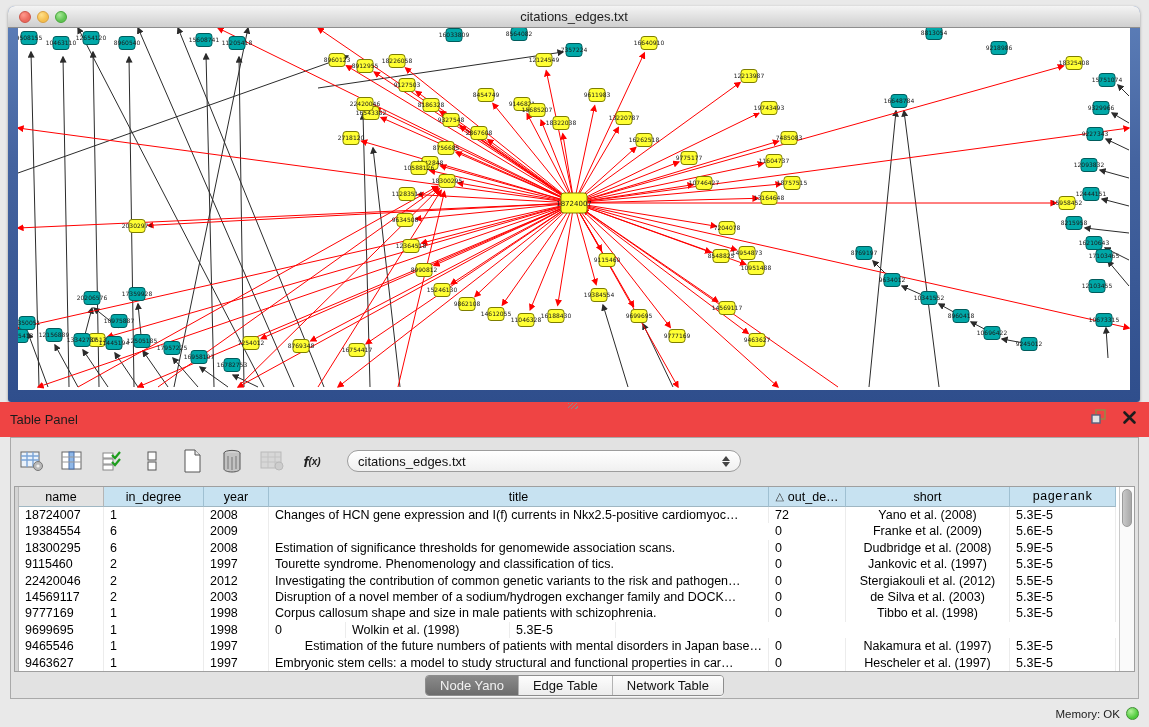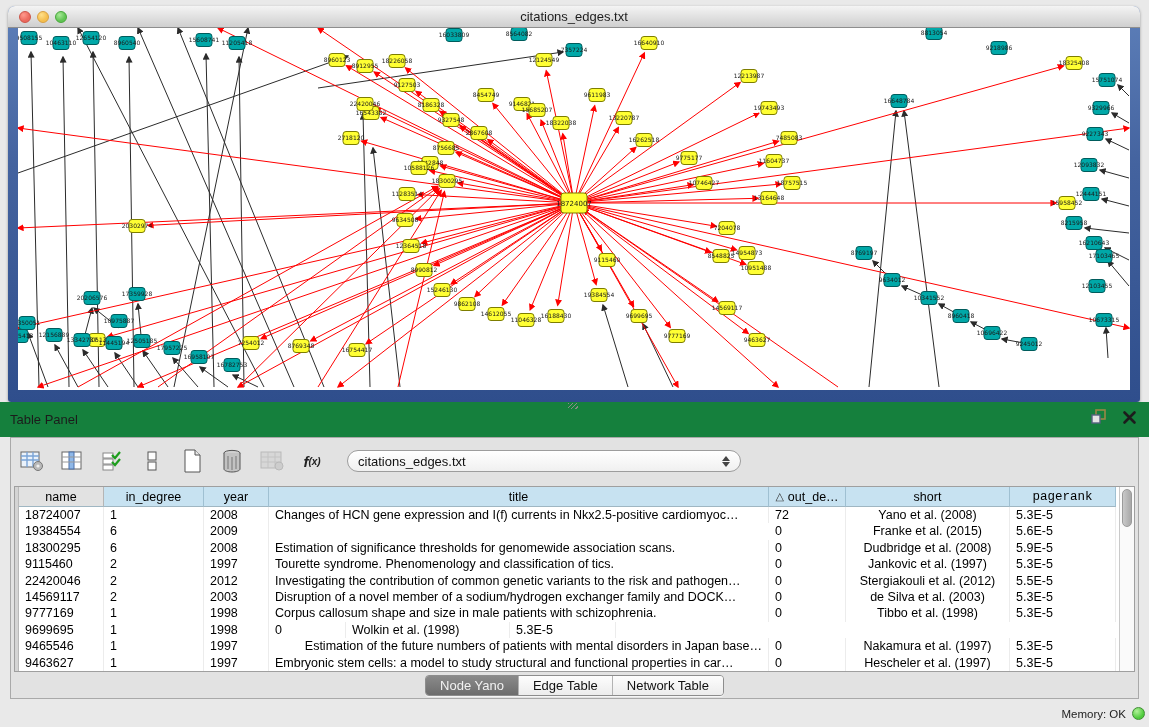--- a/index.html
+++ b/index.html
@@ -19,21 +19,21 @@
   .light { width:12px; height:12px; border-radius:50%; }
   .light.red { background:radial-gradient(circle at 35% 30%,#ff9a8d,#ec6a5e 60%); border:1px solid #ce5347; }
   .light.yellow { background:radial-gradient(circle at 35% 30%,#ffe08a,#f5bf4f 60%); border:1px solid #d8a040; }
   .light.green { background:radial-gradient(circle at 35% 30%,#a8e998,#61c454 60%); border:1px solid #47a73a; }
   .win-title { flex:1; text-align:center; font-size:13px; color:#1d1d1d; }
   .graph-canvas { position:absolute; left:10px; right:10px; top:22px; bottom:12px;
     background:#ffffff; overflow:hidden; }
   .graph-canvas svg { display:block; }
 
   
-  .divider { position:absolute; left:0; top:402px; width:1149px; height:35px; background:#15803d; }
+  .divider { position:absolute; left:0; top:402px; width:1149px; height:35px; background:#ef4444; }
   .divider .grip { position:absolute; left:568px; top:1px; width:10px; height:6px;
     background:repeating-linear-gradient(135deg,#8a8a8a 0 1px,transparent 1px 3px); }
   .panel-title { position:absolute; left:10px; top:10px; font-size:13px; color:#1c1c1c; }
   .divider-icons { position:absolute; right:12px; top:7px; display:flex; gap:14px; align-items:center; }
 
   
   .tpanel { position:absolute; left:10px; top:437px; width:1129px; height:262px;
     background:#e2e2e2; border:1px solid #a9a9a9; }
   .toolbar { position:absolute; left:8px; top:7px; height:32px; display:flex; align-items:center; gap:14px; }
   .tbi { width:26px; height:24px; display:flex; align-items:center; justify-content:center; }
@@ -65,21 +65,21 @@
   .tabs { position:absolute; left:0; right:0; top:237px; display:flex; justify-content:center; }
   .seg { display:flex; border:1px solid #8d8d8d; border-radius:4px; overflow:hidden; height:21px;
     box-shadow:0 1px 0 rgba(255,255,255,.7); }
   .seg .tab { font-size:13px; padding:0 14px; display:flex; align-items:center;
     background:linear-gradient(180deg,#fdfdfd,#ececec); color:#111; border-right:1px solid #b3b3b3; }
   .seg .tab:last-child { border-right:none; }
   .seg .tab.sel { background:linear-gradient(180deg,#8a8a8a,#6d6d6d); color:#f2f2f2; }
 
   
   .statusbar { position:absolute; left:0; top:700px; width:1149px; height:27px;
-    display:flex; align-items:center; justify-content:flex-end; padding-right:4px; gap:6px; }
+    display:flex; align-items:center; justify-content:flex-end; padding-right:10px; gap:6px; }
   .statusbar .mem { font-size:11.5px; color:#222; }
   .memdot { width:13px; height:13px; border-radius:50%; border:1px solid #3f8f33;
     background:radial-gradient(circle at 35% 30%,#b2f19a,#4fcb3c 65%); }
 </style>
 </head>
 <body>
 
 <div class="app">
 
   <div class="net-window">
@@ -537,21 +537,21 @@
               <div class="td" style="width: 77px; text-align: left;">72</div>
               <div class="td" style="width: 164px; text-align: center;">Yano et al. (2008)</div>
               <div class="td" style="width: 106px; text-align: left;">5.3E-5</div>
             </div>
             <div class="tr">
               <div class="td" style="width: 85px; text-align: left;">19384554</div>
               <div class="td" style="width: 100px; text-align: left;">6</div>
               <div class="td" style="width: 65px; text-align: left;">2009</div>
               <div class="td" style="width: 500px; text-align: left; margin-top: 27px;">Genome-wide association studies in ADHD.</div>
               <div class="td" style="width: 77px; text-align: left;">0</div>
-              <div class="td" style="width: 164px; text-align: center;">Franke et al. (2015)</div>
+              <div class="td" style="width: 164px; text-align: center;">Franke et al. (2009)</div>
               <div class="td" style="width: 106px; text-align: left;">5.6E-5</div>
             </div>
             <div class="tr">
               <div class="td" style="width: 85px; text-align: left;">18300295</div>
               <div class="td" style="width: 100px; text-align: left;">6</div>
               <div class="td" style="width: 65px; text-align: left;">2008</div>
               <div class="td" style="width: 500px; text-align: left;">Estimation of significance thresholds for genomewide association scans.</div>
               <div class="td" style="width: 77px; text-align: left;">0</div>
               <div class="td" style="width: 164px; text-align: center;">Dudbridge et al. (2008)</div>
               <div class="td" style="width: 106px; text-align: left;">5.9E-5</div>

